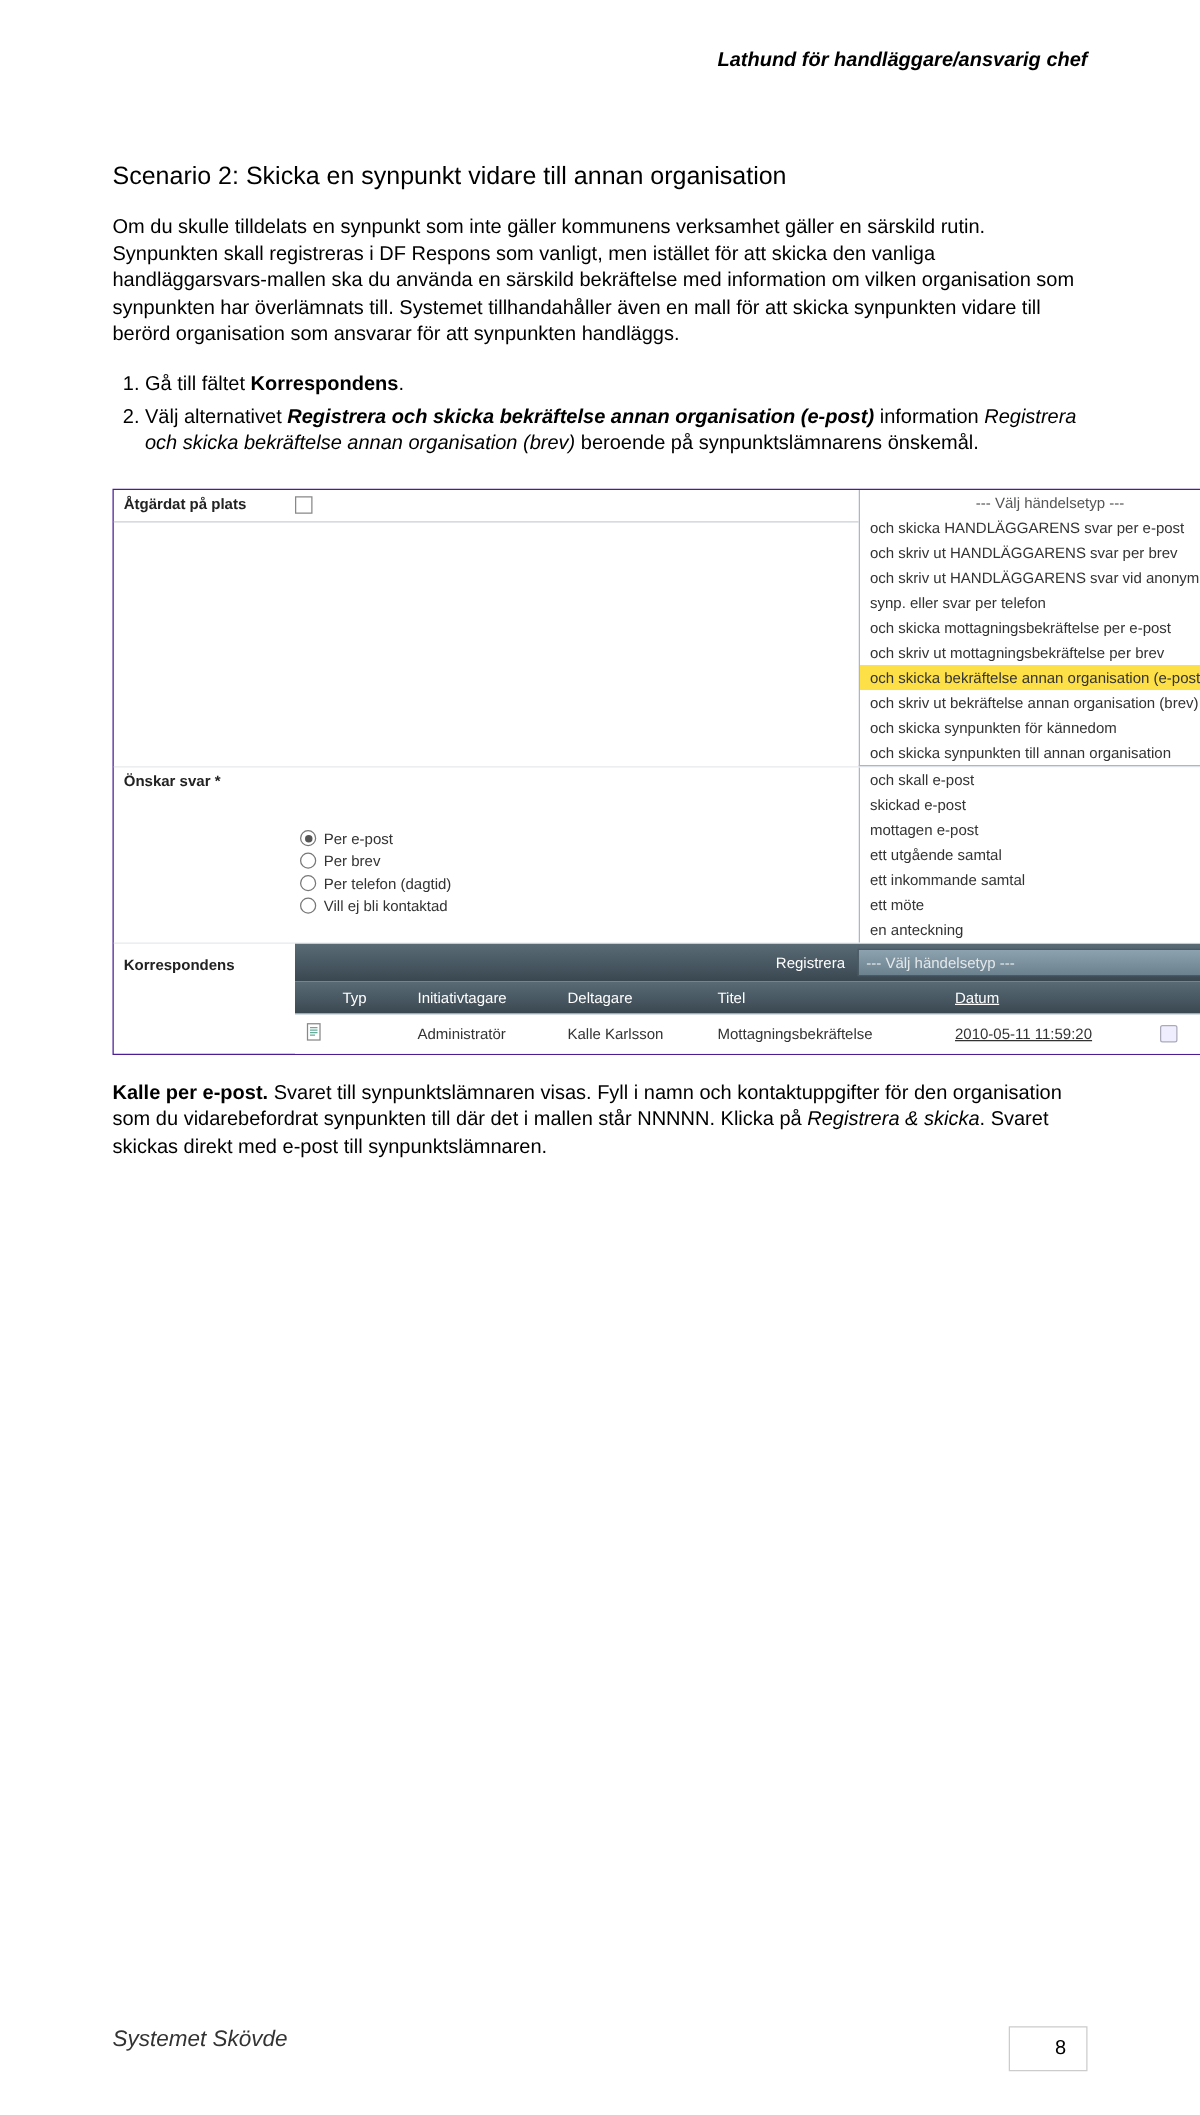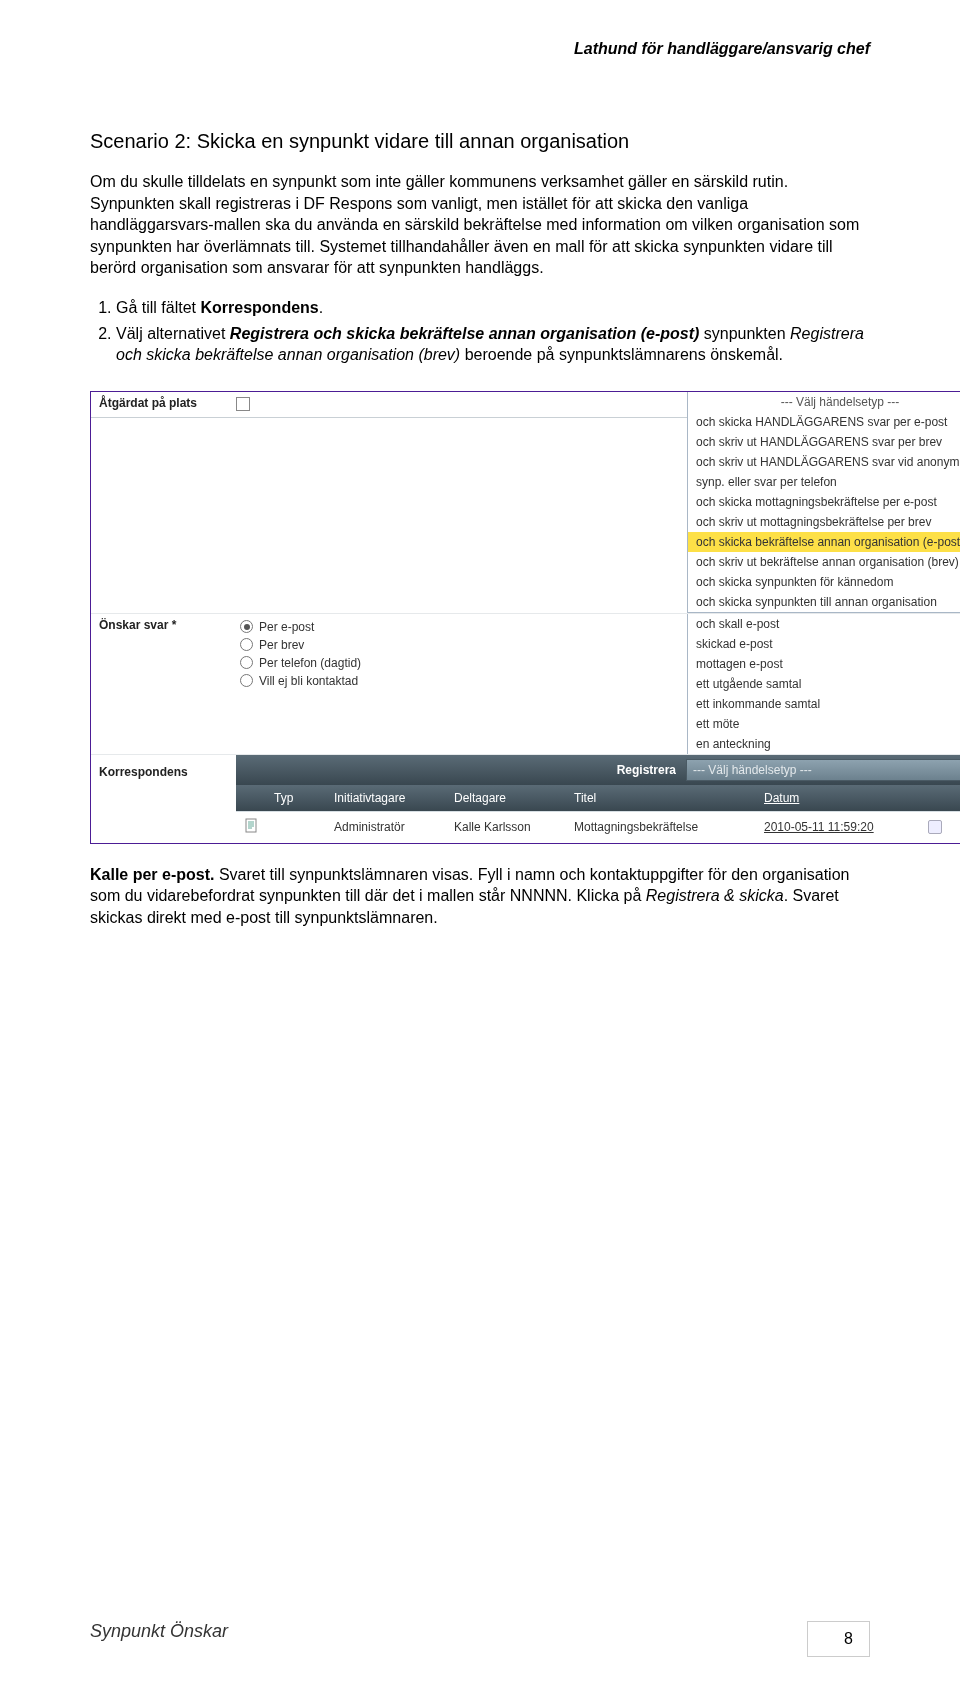--- a/index.html
+++ b/index.html
@@ -112,21 +112,21 @@
   }
   .reg-bar {
     background: linear-gradient(#5a6b76, #394750);
     color: #fff;
     display: flex;
     align-items: center;
     height: 30px;
     padding: 0 6px;
     font-size: 12px;
   }
-  .reg-bar .reg-left { flex: 1; display: flex; align-items: center; justify-content: flex-end; padding-right: 10px; font-weight: bold; }
+  .reg-bar .reg-left { flex: 1; display: flex; align-items: center; justify-content: flex-end; padding-right: 10px; }
   .reg-select {
     width: 300px;
     height: 22px;
     background: linear-gradient(#8da2af, #6c818e);
     border: 1px solid #4a5a64;
     color: #e3e8eb;
     display: flex;
     align-items: center;
     padding: 0 6px;
     font-size: 12px;
@@ -193,21 +193,21 @@
   <div class="heading">Scenario 2: Skicka en synpunkt vidare till annan organisation</div>
 
   <p class="para">Om du skulle tilldelats en synpunkt som inte gäller kommunens verksamhet gäller en särskild rutin. Synpunkten skall registreras i DF Respons som vanligt, men istället för att skicka den vanliga handläggarsvars-mallen ska du använda en särskild bekräftelse med information om vilken organisation som synpunkten har överlämnats till. Systemet tillhandahåller även en mall för att skicka synpunkten vidare till berörd organisation som ansvarar för att synpunkten handläggs.</p>
 
 
   <ol class="list">
     <li>
       <span>Gå till fältet </span><span class="bold">Korrespondens</span><span>.</span>
     </li>
     <li>
-      <span>Välj alternativet </span><span class="bold italic">Registrera och skicka bekräftelse annan organisation (e-post)</span><span> synpunkten </span><span class="italic">Registrera och skicka bekräftelse annan organisation (brev)</span><span> beroende på synpunktslämnarens önskemål.</span>
+      <span>Välj alternativet </span><span class="bold italic">Registrera och skicka bekräftelse annan organisation (e-post)</span><span> information </span><span class="italic">Registrera och skicka bekräftelse annan organisation (brev)</span><span> beroende på synpunktslämnarens önskemål.</span>
     </li>
   </ol>
 
   <div class="screenshot">
 
     <div class="top-row-wrap">
       <div class="top-left-col">
         <div class="form-row top-underline">
           <div class="form-label-col">Åtgärdat på plats</div>
           <div class="form-mid">
@@ -225,21 +225,21 @@
         <div class="dd-item">och skriv ut mottagningsbekräftelse per brev</div>
         <div class="dd-item selected">och skicka bekräftelse annan organisation (e-post)</div>
         <div class="dd-item">och skriv ut bekräftelse annan organisation (brev)</div>
         <div class="dd-item">och skicka synpunkten för kännedom</div>
         <div class="dd-item">och skicka synpunkten till annan organisation</div>
       </div>
     </div>
 
     <div class="form-row" style="border-bottom:1px solid #e6e9eb;">
       <div class="form-label-col">Önskar svar *</div>
-      <div class="form-mid" style="padding-left:4px;">
+      <div class="form-mid" style="padding-left:4px;margin-top:44px;">
         <div class="radio-row">
           <span class="radio-circle">
               <span class="radio-dot"></span>
             </span>
           <span>Per e-post</span>
         </div>
         <div class="radio-row">
           <span class="radio-circle"></span>
           <span>Per brev</span>
         </div>
@@ -303,14 +303,14 @@
     </div>
 
   </div>
 
   <p class="para">
     <span class="bold">Kalle per e-post.</span><span> Svaret till synpunktslämnaren visas. Fyll i namn och kontaktuppgifter för den organisation som du vidarebefordrat synpunkten till där det i mallen står NNNNN. Klicka på </span><span class="italic">Registrera &amp; skicka</span><span>. Svaret skickas direkt med e-post till synpunktslämnaren.</span>
   </p>
 
 </div>
 
-<div class="footer-left">Synpunkt Önskar</div>
+<div class="footer-left">Systemet Skövde</div>
 <div class="footer-page">8</div>
 
 </body></html>

